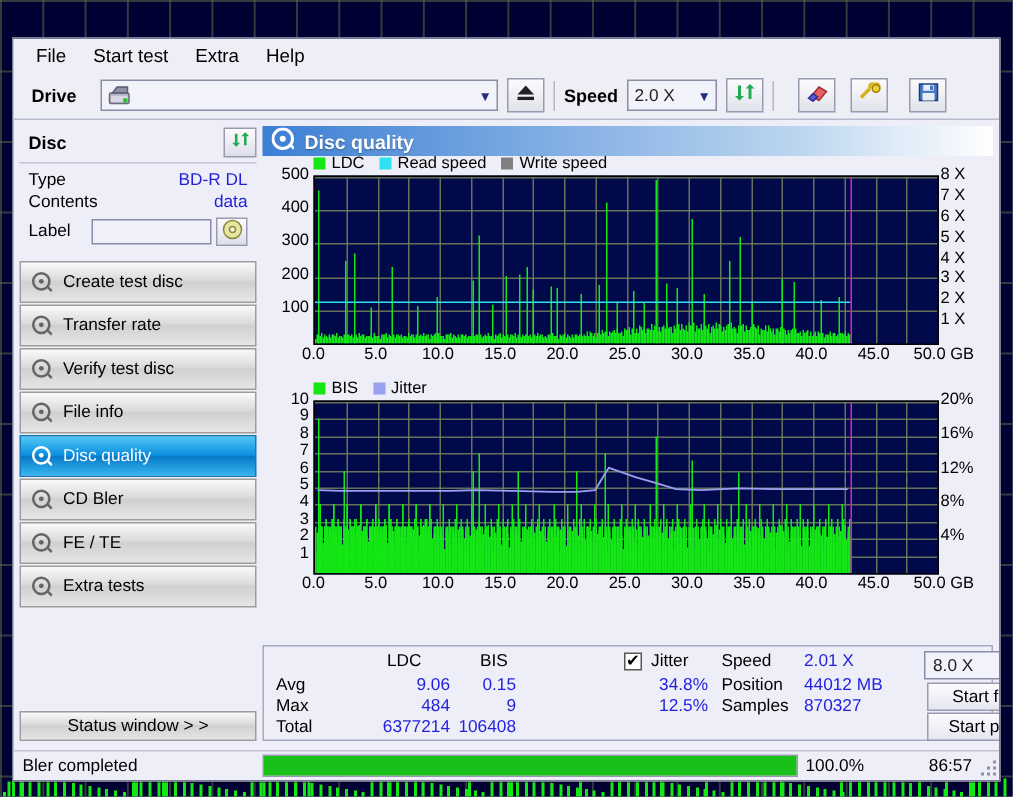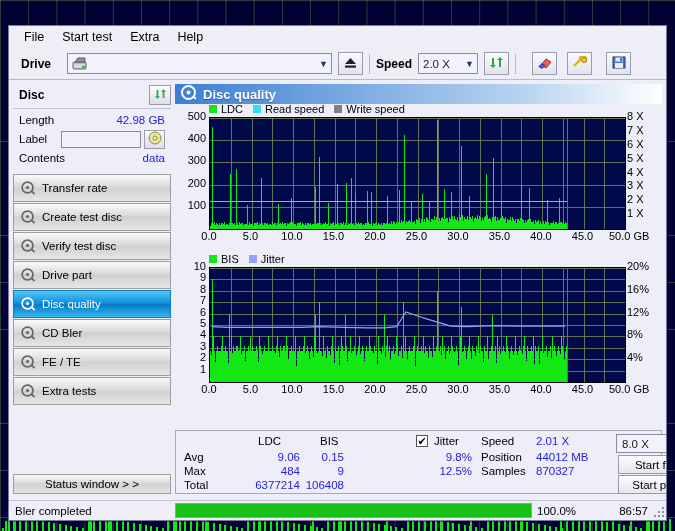--- a/index.html
+++ b/index.html
@@ -432,81 +432,81 @@
             <svg width="13" height="12" viewBox="0 0 15 13">
               <path d="M3 2 L3 9 L1 9 L4 12 L7 9 L5 9 L5 2 Z" fill="#22aa55"></path>
               <path d="M12 11 L12 4 L14 4 L11 1 L8 4 L10 4 L10 11 Z" fill="#22aa55"></path>
             </svg>
           </span>
         </div>
       </div>
 
       <div id="disc-body">
         <div class="drow">
-          <span class="k">Length</span>
-          <span class="v">42.98 GB</span>
+          <span class="k">Type</span>
+          <span class="v">BD-R DL</span>
+        </div>
+        <div class="drow">
+          <span class="k">Contents</span>
+          <span class="v">data</span>
         </div>
         <div class="drow" id="label-row">
           <span class="k">Label</span>
           <input id="label-input" placeholder="" style="">
           <div id="label-btn">
             <span>
               <svg width="14" height="14" viewBox="0 0 14 14">
                 <circle cx="7" cy="7" r="6" fill="#e6e6a0" stroke="#8a8a40"></circle>
                 <circle cx="7" cy="7" r="2" fill="#f6f6e0" stroke="#8a8a40"></circle>
               </svg>
             </span>
           </div>
         </div>
-        <div class="drow">
-          <span class="k">Contents</span>
-          <span class="v">data</span>
-        </div>
       </div>
 
       <div id="nav">
           <div class="navbtn">
             <span style="display: flex;">
               <svg width="14" height="14" viewBox="0 0 15 15">
                 <circle cx="7" cy="7" r="5.8" fill="none" stroke="#666" stroke-width="1.8"></circle>
                 <circle cx="7" cy="7" r="1.7" fill="#666"></circle>
                 <path d="M11 10.5 L14.5 14" stroke="#666" stroke-width="1.8"></path>
               </svg>
             </span>
-            <span>Transfer rate</span>
+            <span>Create test disc</span>
           </div>
           <div class="navbtn">
             <span style="display: flex;">
               <svg width="14" height="14" viewBox="0 0 15 15">
                 <circle cx="7" cy="7" r="5.8" fill="none" stroke="#666" stroke-width="1.8"></circle>
                 <circle cx="7" cy="7" r="1.7" fill="#666"></circle>
                 <path d="M11 10.5 L14.5 14" stroke="#666" stroke-width="1.8"></path>
               </svg>
             </span>
-            <span>Create test disc</span>
+            <span>Transfer rate</span>
           </div>
           <div class="navbtn">
             <span style="display: flex;">
               <svg width="14" height="14" viewBox="0 0 15 15">
                 <circle cx="7" cy="7" r="5.8" fill="none" stroke="#666" stroke-width="1.8"></circle>
                 <circle cx="7" cy="7" r="1.7" fill="#666"></circle>
                 <path d="M11 10.5 L14.5 14" stroke="#666" stroke-width="1.8"></path>
               </svg>
             </span>
             <span>Verify test disc</span>
           </div>
           <div class="navbtn">
             <span style="display: flex;">
               <svg width="14" height="14" viewBox="0 0 15 15">
                 <circle cx="7" cy="7" r="5.8" fill="none" stroke="#666" stroke-width="1.8"></circle>
                 <circle cx="7" cy="7" r="1.7" fill="#666"></circle>
                 <path d="M11 10.5 L14.5 14" stroke="#666" stroke-width="1.8"></path>
               </svg>
             </span>
-            <span>Drive part</span>
+            <span>File info</span>
           </div>
           <div class="navbtn active">
             <span style="display: flex;">
               <svg width="14" height="14" viewBox="0 0 15 15">
                 <circle cx="7" cy="7" r="5.8" fill="none" stroke="#ffffff" stroke-width="1.8"></circle>
                 <circle cx="7" cy="7" r="1.7" fill="#ffffff"></circle>
                 <path d="M11 10.5 L14.5 14" stroke="#ffffff" stroke-width="1.8"></path>
               </svg>
             </span>
             <span>Disc quality</span>
@@ -1805,21 +1805,21 @@
         <div class="cell num" style="left:54px;top:20px;width:70px;text-align:right;">9.06</div>
         <div class="cell num" style="left:54px;top:34px;width:70px;text-align:right;">484</div>
         <div class="cell num" style="left:34px;top:48px;width:90px;text-align:right;">6377214</div>
 
         <div class="cell num" style="left:120px;top:20px;width:48px;text-align:right;">0.15</div>
         <div class="cell num" style="left:120px;top:34px;width:48px;text-align:right;">9</div>
         <div class="cell num" style="left:118px;top:48px;width:50px;text-align:right;">106408</div>
 
         <div id="jitter-check" style="left:240px;top:4px;">✔</div>
         <div class="cell" style="left:258px;top:4px;">Jitter</div>
-        <div class="cell num" style="left:236px;top:20px;width:60px;text-align:right;">9.8%</div>
+        <div class="cell num" style="left:236px;top:20px;width:60px;text-align:right;">34.8%</div>
         <div class="cell num" style="left:236px;top:34px;width:60px;text-align:right;">12.5%</div>
 
         <div class="cell" style="left:305px;top:4px;">Speed</div>
         <div class="cell" style="left:305px;top:20px;">Position</div>
         <div class="cell" style="left:305px;top:34px;">Samples</div>
 
         <div class="cell num" style="left:360px;top:4px;">2.01 X</div>
         <div class="cell num" style="left:360px;top:20px;">44012 MB</div>
         <div class="cell num" style="left:360px;top:34px;">870327</div>
 

